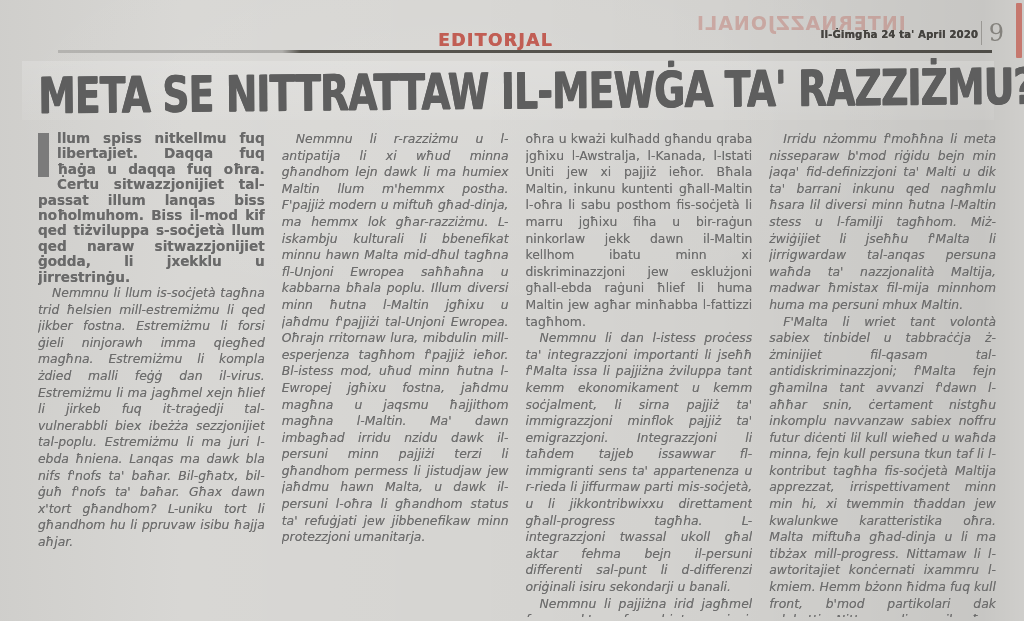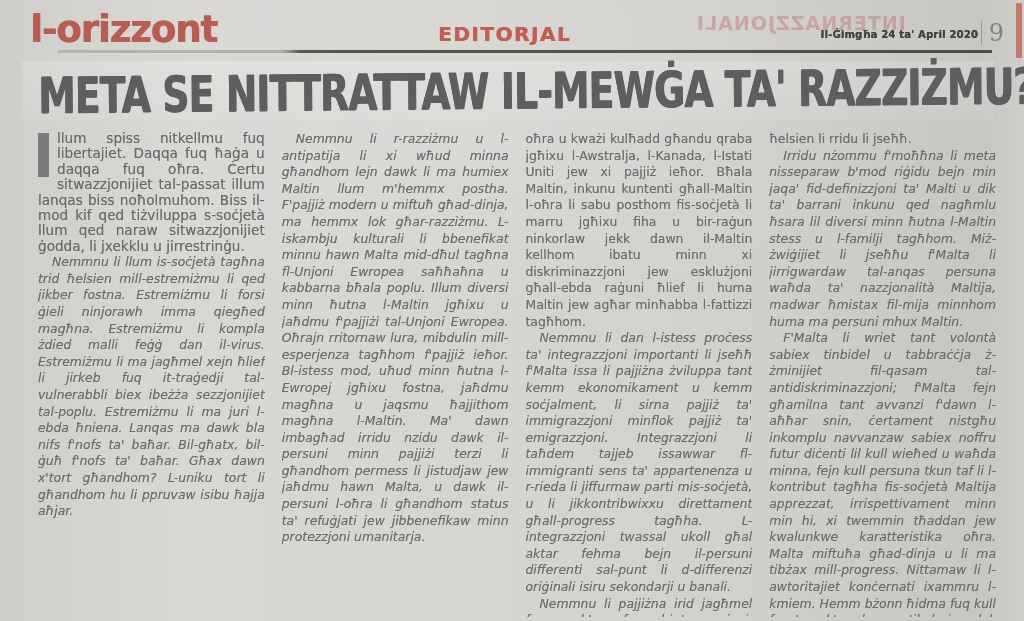--- a/index.html
+++ b/index.html
@@ -25,22 +25,22 @@
       var(--paper);
   }
   
   .masthead{
     position:absolute;left:30px;top:8px;
     font-size:37px;font-weight:700;letter-spacing:-1px;
     color:var(--masthead-red);
     text-shadow:0.8px 0 0 currentColor;
   }
   .section-title{
-    position:absolute;left:438px;top:22px;
-    font-size:20px;font-weight:700;letter-spacing:1.5px;
+    position:absolute;left:438px;top:30px;
+    font-size:17px;font-weight:700;letter-spacing:1.5px;
     color:var(--section-red);
     text-shadow:0.6px 0 0 currentColor;
     opacity:0.92;
   }
   .bleed-top{
     position:absolute;right:118px;top:12px;
     font-size:19px;font-weight:700;letter-spacing:1px;
     color:rgba(187,100,90,0.38);
     transform:scaleX(-1);
     filter:blur(0.6px);
@@ -90,35 +90,34 @@
   .col{
     flex:1 1 0;min-width:0;overflow:hidden;
     color:var(--body-gray);
     font-size:12.4px;line-height:16.6px;
     text-shadow:0 0 0.4px rgba(108,108,108,0.6);
   }
   .col p{margin:0;text-align:justify;}
   .col p.indent{text-indent:14px;font-style:italic;}
   .col p.flush{text-indent:0;}
   .intro{
-    font-size:13.6px;line-height:15.4px;font-weight:400;
+    font-size:13.6px;line-height:15.4px;font-weight:700;
     color:#696969;text-align:left;margin:0 0 12px 0;
   }
   .dropcap-bar{
     float:left;width:11px;height:44px;
     background:#7b7b7b;margin:2px 8px 2px 0;
   }
   .p2gap{margin-top:10px !important;}
 </style>
 </head>
 <body>
 
 <div class="page">
 
-  <div class="masthead">l-orizzont</div>
   <div class="section-title">EDITORJAL</div>
   <div class="bleed-top">INTERNAZZJONALI</div>
   <div class="dateline">Il-Ġimgħa 24 ta' April 2020</div>
   <div class="page-num">9</div>
   <div class="header-rule"></div>
   <div class="corner-stripe"></div>
 
   <div class="headline-band"></div>
   <h1 class="headline" style="margin:0;">META SE NITTRATTAW IL-MEWĠA TA' RAZZIŻMU?</h1>
 
@@ -129,19 +128,18 @@
       </div>
       <div class="col">
         <p class="indent">Nemmnu li r-razziżmu u l-antipatija li xi wħud minna għandhom lejn dawk li ma humiex Maltin llum m'hemmx postha. F'pajjiż modern u miftuħ għad-dinja, ma hemmx lok għar-razziżmu. L-iskambju kulturali li bbenefikat minnu hawn Malta mid-dħul tagħna fl-Unjoni Ewropea saħħaħna u kabbarna bħala poplu. Illum diversi minn ħutna l-Maltin jgħixu u jaħdmu f'pajjiżi tal-Unjoni Ewropea. Oħrajn rritornaw lura, mibdulin mill-esperjenza tagħhom f'pajjiż ieħor. Bl-istess mod, uħud minn ħutna l-Ewropej jgħixu fostna, jaħdmu magħna u jaqsmu ħajjithom magħna l-Maltin. Ma' dawn imbagħad irridu nzidu dawk il-persuni minn pajjiżi terzi li għandhom permess li jistudjaw jew jaħdmu hawn Malta, u dawk il-persuni l-oħra li għandhom status ta' refuġjati jew jibbenefikaw minn protezzjoni umanitarja.</p>
       </div>
       <div class="col">
         <p class="flush">oħra u kważi kulħadd għandu qraba jgħixu l-Awstralja, l-Kanada, l-Istati Uniti jew xi pajjiż ieħor. Bħala Maltin, inkunu kuntenti għall-Maltin l-oħra li sabu posthom fis-soċjetà li marru jgħixu fiha u bir-raġun ninkorlaw jekk dawn il-Maltin kellhom ibatu minn xi diskriminazzjoni jew esklużjoni għall-ebda raġuni ħlief li huma Maltin jew agħar minħabba l-fattizzi tagħhom.</p>
         <p class="indent">Nemmnu li dan l-istess proċess ta' integrazzjoni importanti li jseħħ f'Malta issa li pajjiżna żviluppa tant kemm ekonomikament u kemm soċjalment, li sirna pajjiż ta' immigrazzjoni minflok pajjiż ta' emigrazzjoni. Integrazzjoni li taħdem tajjeb issawwar fl-immigranti sens ta' appartenenza u r-rieda li jiffurmaw parti mis-soċjetà, u li jikkontribwixxu direttament għall-progress tagħha.  L-integrazzjoni twassal ukoll għal aktar fehma bejn il-persuni differenti sal-punt li d-differenzi oriġinali isiru sekondarji u banali.</p>
         <p class="indent">Nemmnu li pajjiżna irid jagħmel ferm aktar fuq l-integrazzjoni. Donnu nibżgħu nitkellmu fuqha ma jmurx nurtaw xi sezzjoni ta' nies. Dan ukoll hu</p>
       </div>
       <div class="col">
-        <p class="flush">ħelsien li rridu li jseħħ.</p>
         <p class="indent">Irridu nżommu f'moħħna li meta nisseparaw b'mod riġidu bejn min jaqa' fid-definizzjoni ta' Malti u dik ta' barrani inkunu qed nagħmlu ħsara lil diversi minn ħutna l-Maltin stess u l-familji tagħhom. Miż-żwiġijiet li jseħħu f'Malta li jirrigwardaw tal-anqas persuna waħda ta' nazzjonalità Maltija, madwar ħmistax fil-mija minnhom huma ma persuni mhux Maltin.</p>
         <p class="indent">F'Malta li wriet tant volontà sabiex tinbidel u tabbraċċja ż-żminijiet fil-qasam tal-antidiskriminazzjoni; f'Malta fejn għamilna tant avvanzi f'dawn l-aħħar snin, ċertament nistgħu inkomplu navvanzaw sabiex noffru futur diċenti lil kull wieħed u waħda minna, fejn kull persuna tkun taf li l-kontribut tagħha fis-soċjetà Maltija apprezzat, irrispettivament minn min hi, xi twemmin tħaddan jew kwalunkwe karatteristika oħra. Malta miftuħa għad-dinja u li ma tibżax mill-progress.  Nittamaw li l-awtoritajiet konċernati ixammru l-kmiem. Hemm bżonn ħidma fuq kull front, b'mod partikolari dak edukattiv. Nittamaw li ma nibqgħux passivi.</p>
       </div>
     </div>
 
 </div>
 
 </body></html>

